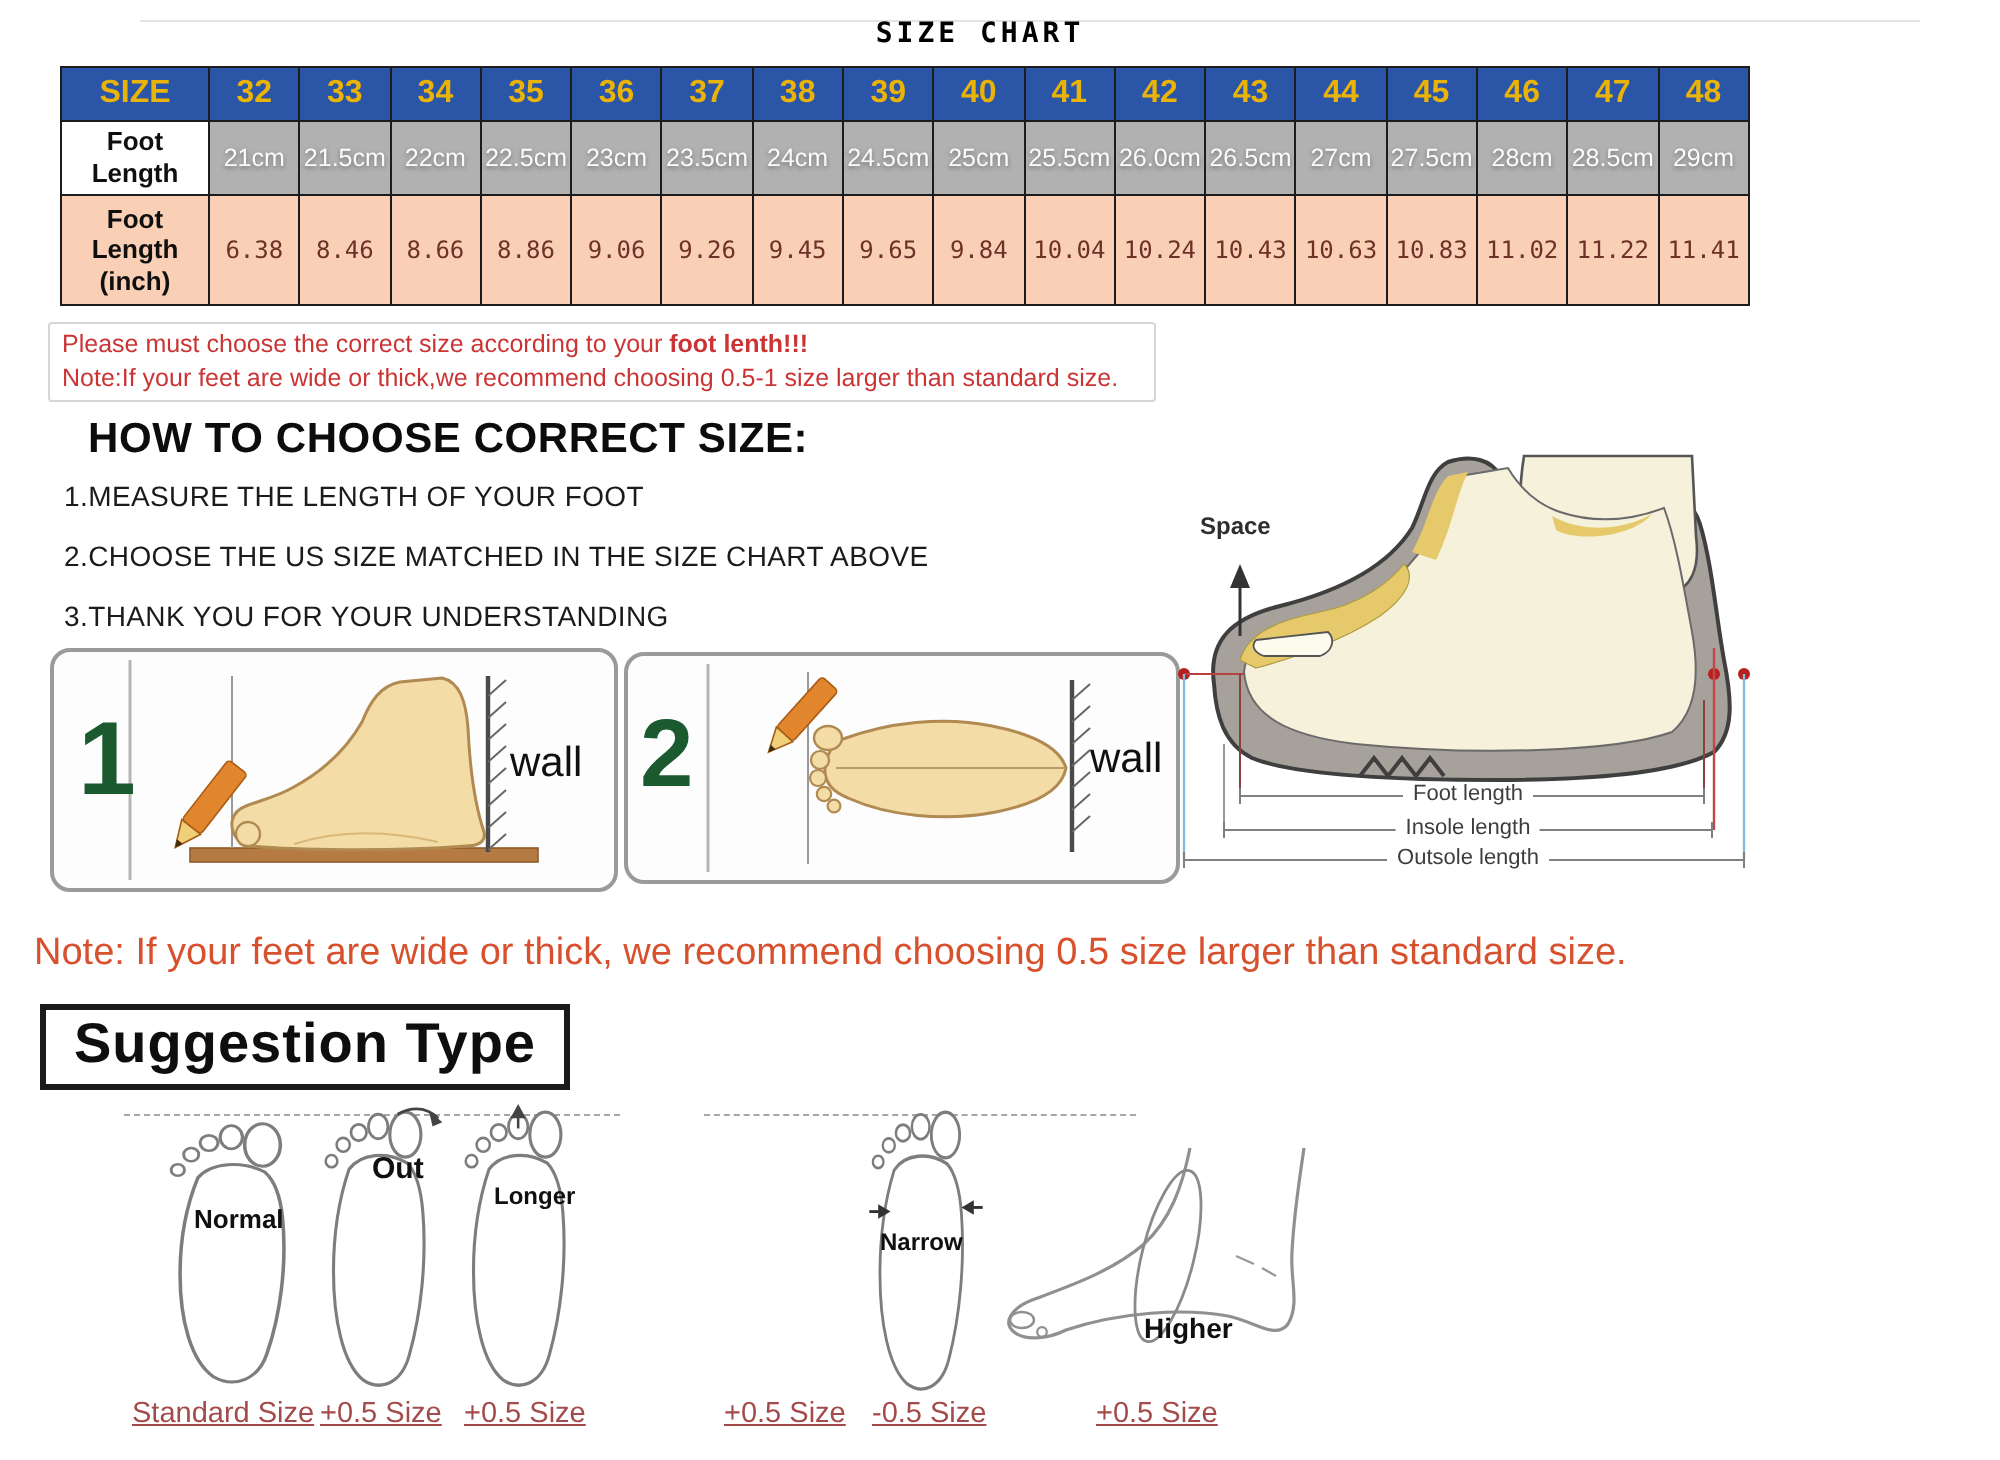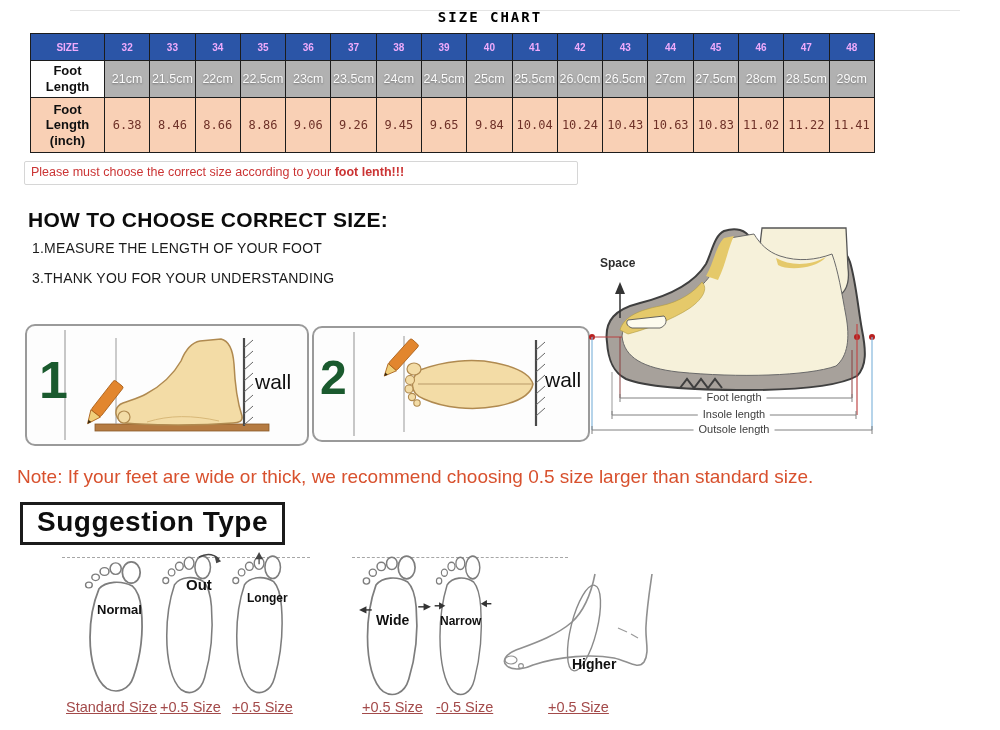--- a/index.html
+++ b/index.html
@@ -10,33 +10,33 @@
   .top-hairline{position:absolute;left:70px;top:10px;width:890px;border-top:1px solid #e4e4e4;}
 
   
   .chart-title{position:absolute;left:0;top:9px;width:980px;text-align:center;
     font-family:"DejaVu Sans Mono",monospace;font-weight:bold;font-size:14px;letter-spacing:2px;color:#000;}
 
   
   table.size-table{position:absolute;left:30px;top:33px;width:845px;border-collapse:collapse;table-layout:fixed;}
   table.size-table td{border:1px solid #1c1c1c;text-align:center;padding:0;overflow:hidden;}
   col.col-first{width:74px;}
-  td.c-sz{background:#2b55a7;color:#f0abfc;font-weight:bold;font-size:10px;height:26px;}
+  td.c-sz{background:#2b55a7;color:#eab308;font-weight:bold;font-size:16px;height:26px;}
   td.lbl-cm{background:#ffffff;color:#0f0f0f;font-weight:bold;font-size:13px;line-height:1.2;}
   td.c-cm{background:#b1b1b1;color:#fbfbfb;font-size:12.5px;height:36px;text-shadow:0 1px 2px rgba(60,60,60,.55);}
   td.lbl-in{background:#f9d0b5;color:#0f0f0f;font-weight:bold;font-size:13px;line-height:1.2;}
   td.c-in{background:#f9d0b5;color:#6e3128;font-size:12px;height:54px;font-family:"DejaVu Sans Mono",monospace;}
 
   
   .red-notes{position:absolute;left:24px;top:161px;width:540px;border:1px solid #d6d6d6;border-radius:2px;
     padding:2px 6px 3px;font-size:12.5px;line-height:1.32;color:#cb3434;}
   .red-notes b{font-weight:bold;}
 
   
-  .howto-heading{position:absolute;left:28px;top:208px;font-size:21px;font-weight:bold;color:#0c0c0c;letter-spacing:.3px;text-align:center;}
+  .howto-heading{position:absolute;left:44px;top:208px;font-size:21px;font-weight:bold;color:#0c0c0c;letter-spacing:.3px;text-align:center;}
   .howto-steps{position:absolute;left:32px;top:240px;font-size:14px;color:#1b1b1b;letter-spacing:.2px;}
   .howto-steps div{margin-bottom:14px;}
 
   
   .panel{position:absolute;border:2px solid #9a9a9a;border-radius:10px;background:#fdfdfd;}
   .panel-1{left:25px;top:324px;width:280px;height:118px;}
   .panel-2{left:312px;top:326px;width:274px;height:112px;}
   .panel svg{position:absolute;left:0;top:0;}
   .step-num{position:absolute;font-weight:bold;color:#1a5a2e;line-height:1;}
   .num-1{left:12px;top:28px;font-size:52px;}
@@ -157,25 +157,27 @@
       <td class="c-in">10.83</td>
       <td class="c-in">11.02</td>
       <td class="c-in">11.22</td>
       <td class="c-in">11.41</td>
     </tr>
   </tbody>
     </table>
 
   <div class="red-notes">
     <div><span>Please must choose the correct size according to your </span><b>foot lenth!!!</b></div>
+    <div>Note:If your feet are wide or thick,we recommend choosing 0.5-1 size larger than standard size.</div>
   </div>
 
   <div class="howto-heading">HOW TO CHOOSE CORRECT SIZE:</div>
   <div class="howto-steps">
     <div>1.MEASURE THE LENGTH OF YOUR FOOT</div>
+    <div>2.CHOOSE THE US SIZE MATCHED IN THE SIZE CHART ABOVE</div>
     <div>3.THANK YOU FOR YOUR UNDERSTANDING</div>
   </div>
 
   <div class="panel panel-1">
     <svg width="280" height="118" viewBox="0 0 280 118">
       <line x1="38" y1="4" x2="38" y2="114" stroke="#b5b5b5" stroke-width="1.5"></line>
       <rect x="68" y="98" width="174" height="7" fill="#b57b42" stroke="#8a5a28" stroke-width="0.8"></rect>
       <line x1="89" y1="12" x2="89" y2="98" stroke="#999" stroke-width="1"></line>
       <g>
         <path d="M92,94 C87,88 88,80 96,77 C104,74 112,72 119,68 C134,60 146,49 154,35 C158,25 163,17 173,15 L194,13 C203,15 206,25 207,38 C208,60 211,78 215,90 C216,95 212,97 206,97 C168,100 118,99 98,97 C94,97 93,96 92,94 Z" fill="#f3dca6" stroke="#b08a50" stroke-width="1.5"></path>
@@ -317,30 +319,20 @@
     <span class="foot-label" style="left:28px;top:24px;font-size:15px;">Out</span>
   </div>
   <div class="fig" style="left:228px;top:552px;">
     <svg width="68" height="148" viewBox="0 0 70 145" preserveAspectRatio="none">
       <use href="#sole"></use>
       <line x1="32" y1="12" x2="32" y2="2" stroke="#444" stroke-width="1.3"></line>
       <polygon points="32,0 28,7 36,7" fill="#444"></polygon>
     </svg>
     <span class="foot-label" style="left:19px;top:39px;font-size:12px;">Longer</span>
   </div>
-  <div class="fig" style="left:358px;top:552px;">
-    <svg width="74" height="150" viewBox="0 0 70 145" preserveAspectRatio="none">
-      <use href="#sole"></use>
-      <line x1="13" y1="56" x2="4" y2="56" stroke="#333" stroke-width="1.4"></line>
-        <polygon points="1,56 8,52.5 8,59.5" fill="#333"></polygon>
-      <line x1="57" y1="53" x2="66" y2="53" stroke="#333" stroke-width="1.4"></line>
-        <polygon points="69,53 62,49.5 62,56.5" fill="#333"></polygon>
-    </svg>
-    <span class="foot-label" style="left:18px;top:60px;font-size:14px;">Wide</span>
-  </div>
   <div class="fig" style="left:498px;top:568px;">
     <svg width="172" height="128" viewBox="0 0 172 128">
       <path d="M97,6 C93,26 87,42 74,54 C58,68 34,76 18,82 C8,86 3,93 9,98 C15,103 27,101 35,97 C62,88 94,86 116,90 C130,93 140,102 146,94 C152,84 147,72 148,58 C149,38 152,20 154,6" fill="none" stroke="#909090" stroke-width="1.6"></path>
       <ellipse cx="13" cy="92" rx="6" ry="4" fill="none" stroke="#909090" stroke-width="1.2"></ellipse>
       <circle cx="23" cy="98" r="2.4" fill="none" stroke="#909090" stroke-width="1.1"></circle>
       <path d="M120,60 l9,4 M133,66 l7,4" stroke="#9a9a9a" stroke-width="1.2" fill="none"></path>
       <ellipse cx="86" cy="60" rx="13" ry="44" fill="none" stroke="#8a8a8a" stroke-width="1.4" transform="rotate(14 86 60)"></ellipse>
     </svg>
     <span class="foot-label" style="left:74px;top:88px;font-size:14px;">Higher</span>
   </div>

